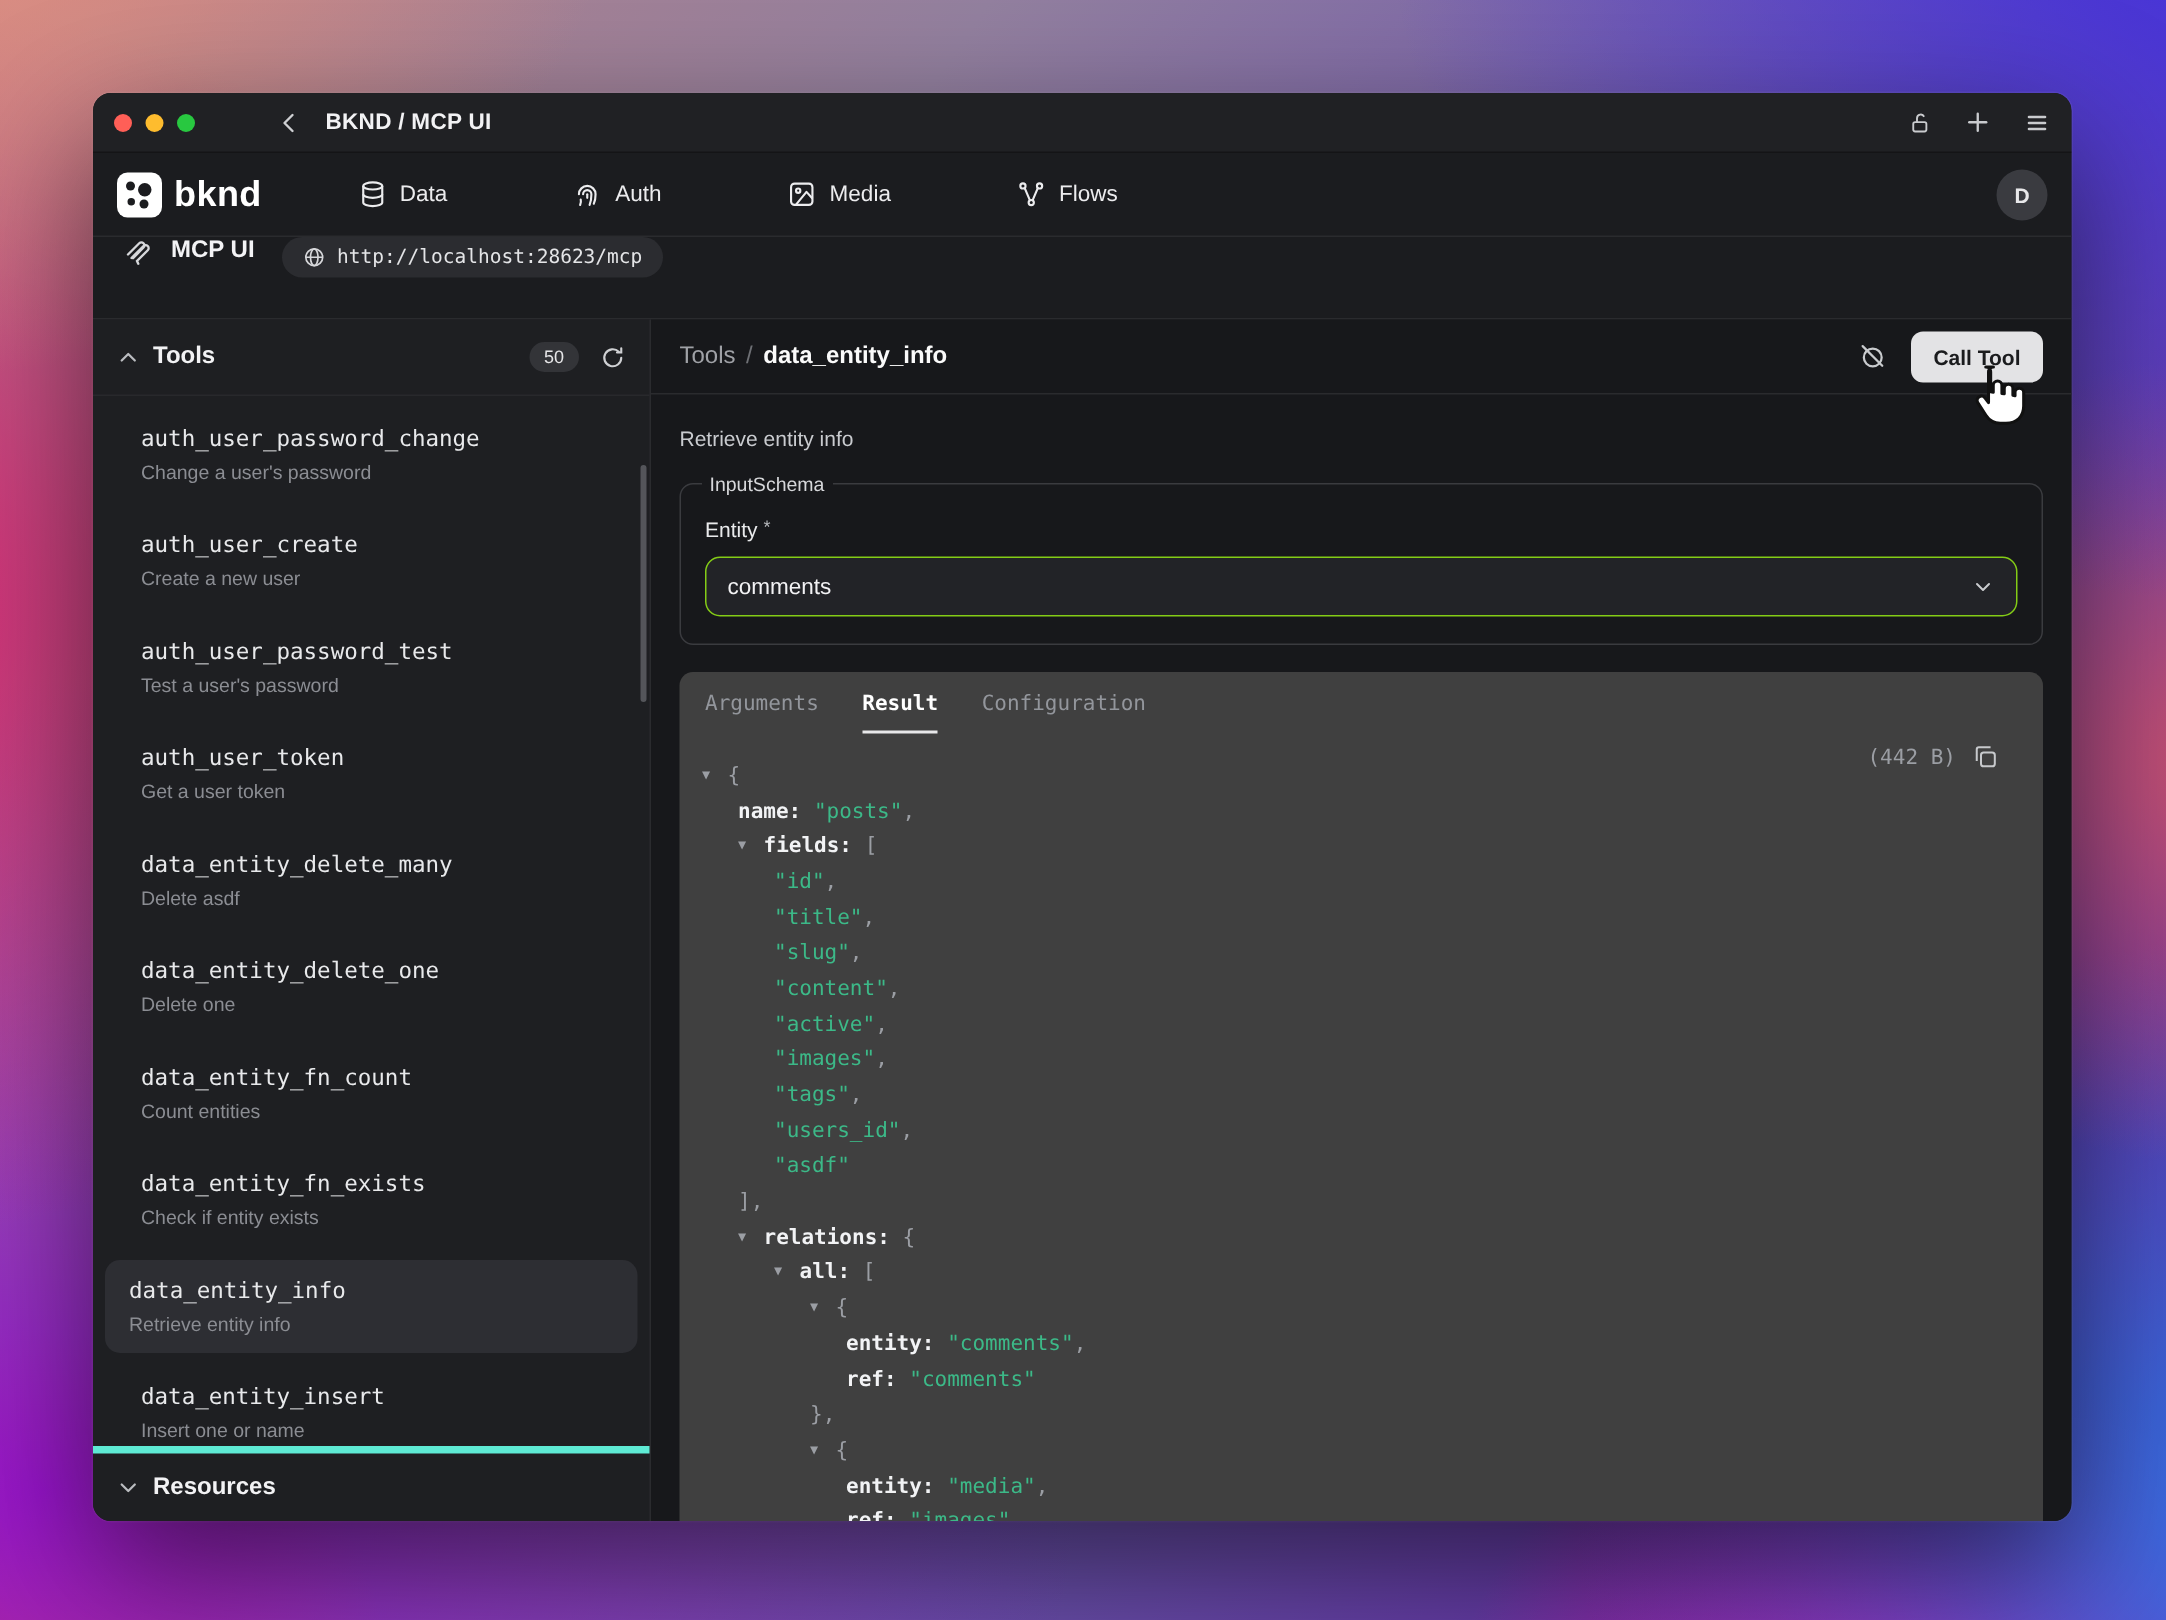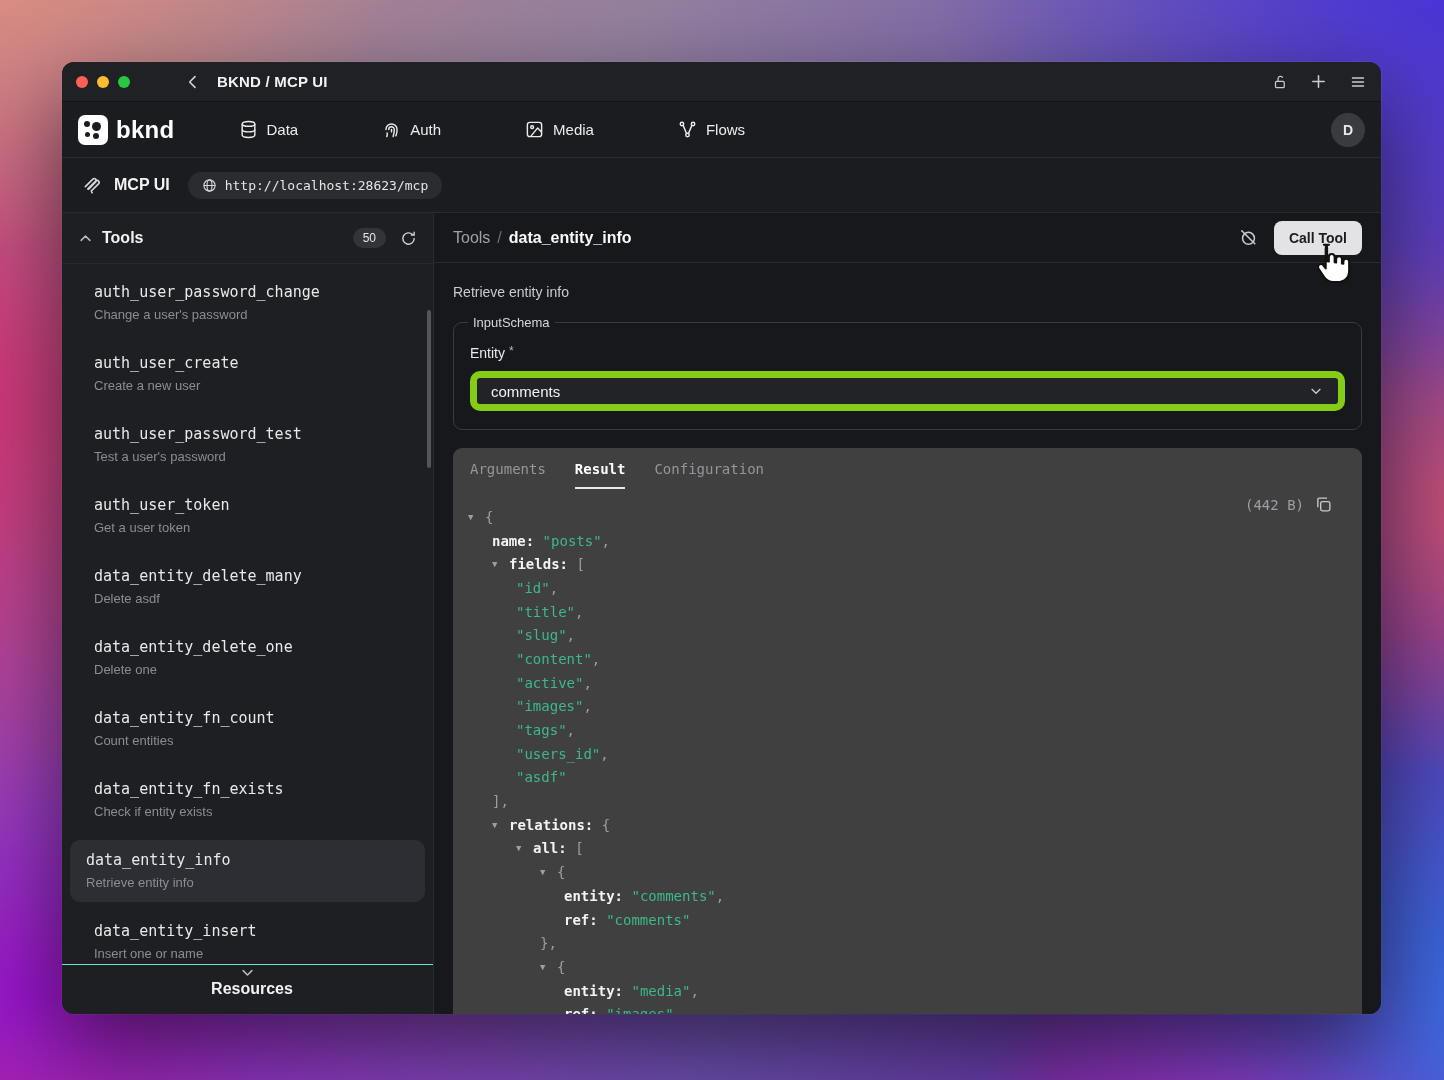--- a/index.html
+++ b/index.html
@@ -33,54 +33,54 @@
   
   .navbar { height:56px; display:flex; align-items:center; padding:0 16px; border-bottom:1px solid #2a2b2e; background:#1b1c1f; }
   .brand { display:flex; align-items:center; gap:8px; margin-right:64px; }
   .brand-box { width:30px; height:30px; background:#fff; border-radius:7px; position:relative; }
   .brand-box i { position:absolute; background:#1b1c1f; border-radius:50%; }
   .brand-text { font-size:24px; font-weight:bold; color:#fff; letter-spacing:.3px; }
   .nav-item { display:flex; align-items:center; gap:9px; font-size:15px; color:#ececee; margin-right:84px; cursor:default; }
   .nav-item svg { display:block; }
   .avatar { margin-left:auto; width:34px; height:34px; border-radius:50%; background:#3a3b40; display:flex; align-items:center; justify-content:center; font-size:14px; color:#e8e8ea; font-weight:bold; }
   
-  .mcpbar { height:55px; display:flex; align-items:center; padding:0 20px; border-bottom:1px solid #2a2b2e; background:#1b1c1f; }
+  .mcpbar { height:55px; display:flex; align-items:flex-start; padding:0 20px; border-bottom:1px solid #2a2b2e; background:#1b1c1f; }
   .mcp-title { font-size:16px; font-weight:bold; margin:0 18px 0 12px; color:#f3f3f5; }
   .url-pill { display:flex; align-items:center; gap:8px; background:#2b2c30; border-radius:15px; padding:6px 14px; }
   .url-text { font-family:"DejaVu Sans Mono", monospace; font-size:13px; color:#e4e5e7; }
   
   .content { display:flex; height:801px; }
   .sidebar { width:372px; border-right:1px solid #2a2b2e; background:#1e1f22; display:flex; flex-direction:column; position:relative; }
   .section-header { height:50px; display:flex; align-items:center; padding:0 16px; flex:none; }
   .section-header .sec-label { font-size:16px; font-weight:bold; margin-left:9px; color:#f2f2f4; }
   .badge { margin-left:auto; background:#333438; border-radius:11px; padding:3px 10px; font-size:12px; color:#e6e6e8; }
   .refresh { margin-left:14px; color:#cfd0d3; display:flex; }
   .tool-list { flex:1; overflow:hidden; padding-top:8px; border-top:1px solid #28292c; }
   .tool-item { padding:11px 24px 12px; margin:0 8px 9px; border-radius:10px; }
   .tool-item.selected { background:#2d2e33; padding-left:16px; padding-right:16px; }
   .tool-name { font-family:"DejaVu Sans Mono", monospace; font-size:15px; color:#e8e9eb; }
   .tool-desc { font-size:13px; color:#8b8d93; margin-top:6px; }
-  .res-header { border-top:1px solid #5eead4;flex-direction:column; }
+  .res-header { border-top:5px solid #5eead4; }
   .scroll-thumb { position:absolute; right:2px; top:97px; width:4px; height:158px; border-radius:2px; background:#54555a; }
   
   .main { flex:1; background:#17181b; display:flex; flex-direction:column; }
   .main-header { height:50px; flex:none; display:flex; align-items:center; padding:0 19px; border-bottom:1px solid #2a2b2e; }
   .crumb-sec { font-size:16px; color:#9fa1a6; }
   .crumb-sep { font-size:16px; color:#6e7075; margin:0 7px; }
   .crumb-tool { font-size:16px; font-weight:bold; color:#fafafa; }
   .hdr-right { margin-left:auto; display:flex; align-items:center; gap:16px; }
   .icon-btn { display:flex; color:#c9cbce; }
   .call-btn { background:#e3e3e5; color:#1b1c1e; font-size:14px; font-weight:bold; border:none; border-radius:8px; padding:9px 15px; font-family:"Liberation Sans",sans-serif; }
   .main-body { flex:1; padding:0 19px; overflow:hidden; }
   .desc { font-size:14px; color:#c9cbcf; margin-top:21px; }
   fieldset.schema { margin-top:15px; border:1px solid #3a3b3f; border-radius:9px; padding:10px 16px 18px; }
   fieldset.schema legend { font-size:13px; color:#d6d7da; padding:0 5px; margin-left:-2px; }
   .field-label { font-size:14px; color:#e9eaec; margin:4px 0 10px; }
   .req { color:#b6b8bc; font-size:12px; margin-left:4px; vertical-align:3px; }
-  .select { height:40px; background:#222327; border:7px solid #84cc16; border-radius:10px; display:flex; align-items:center; padding:0 14px; }
+  .select { height:40px; background:#222327; border:1px solid #84cc16; border-radius:10px; display:flex; align-items:center; padding:0 14px; }
   .select-value { font-size:15px; color:#f2f2f4; }
   .select svg { margin-left:auto; color:#c9cbce; }
   
   .panel { margin-top:18px; background:#404040; border-radius:9px 9px 0 0; height:620px; position:relative; }
   .tabs { display:flex; gap:29px; padding:13px 17px 0; font-family:"DejaVu Sans Mono", monospace; font-size:14px; }
   .tab { color:#93969c; padding-bottom:10px; border-bottom:2px solid transparent; }
   .tab.active { color:#ffffff; font-weight:bold; border-bottom-color:#e8e8ea; }
   .meta { position:absolute; top:48px; right:30px; display:flex; align-items:center; gap:11px; }
   .size-label { font-family:"DejaVu Sans Mono", monospace; font-size:14px; color:#9b9ea4; }
   .copy { color:#c7c9cc; display:flex; }

